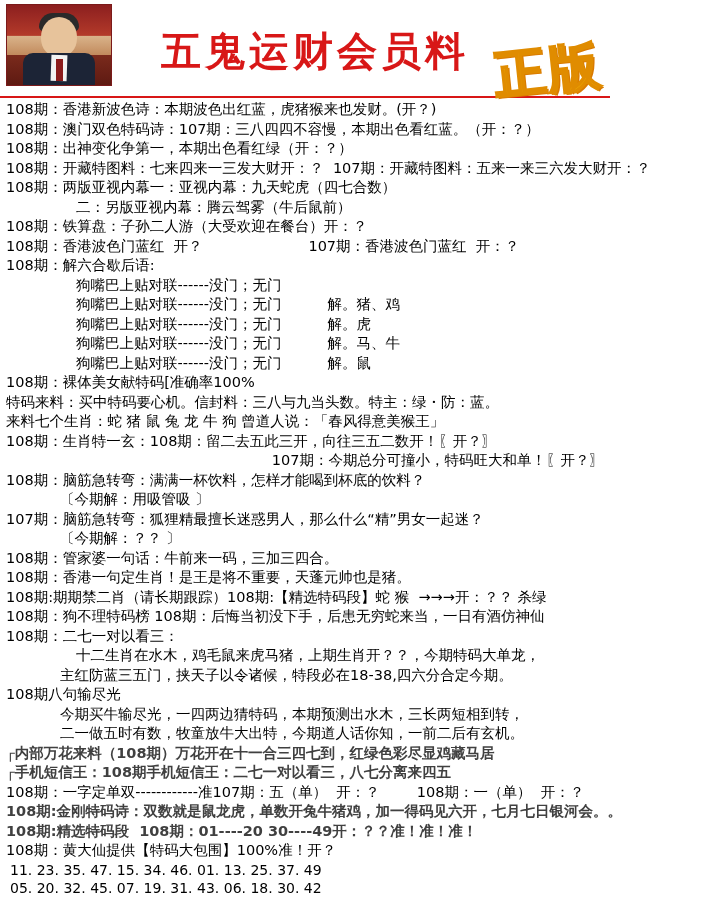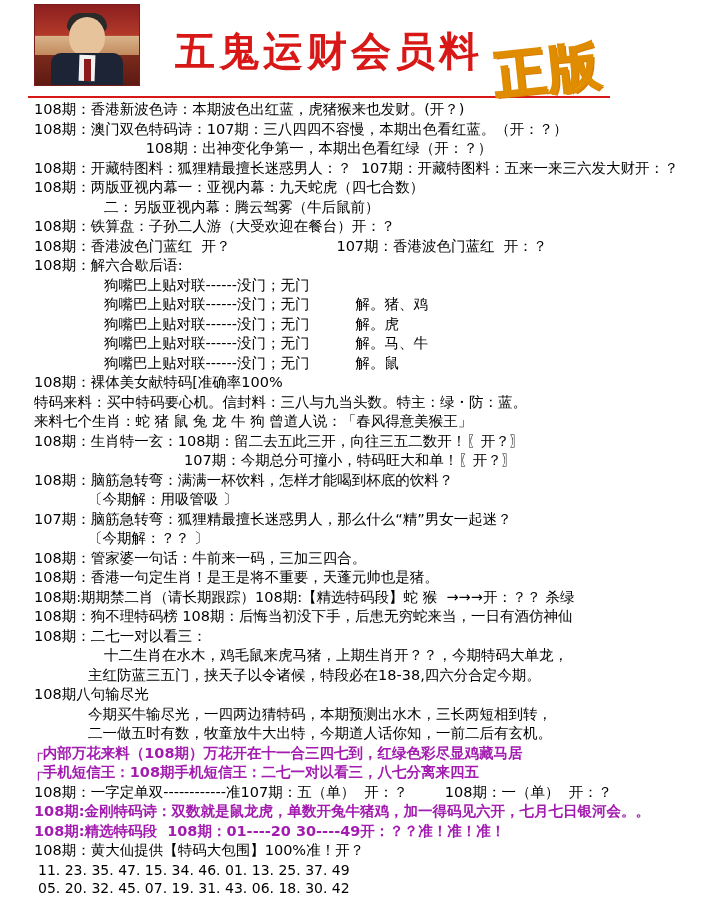--- a/index.html
+++ b/index.html
@@ -12,21 +12,20 @@
     height: 911px;
     font-family: "Liberation Sans", sans-serif;
     color: #000;
     overflow: hidden;
   }
   .page {
     position: relative;
     width: 610px;
     height: 911px;
     box-sizing: border-box;
-    padding-left: 28px;
   }
   
   .header {
     position: relative;
     height: 92px;
   }
   .portrait {
     position: absolute;
     left: 6px;
     top: 4px;
@@ -114,26 +113,26 @@
   
   .content {
     padding: 0 6px;
     font-size: 14.5px;
     line-height: 19.5px;
   }
   .line {
     white-space: pre;
     font-family: "DejaVu Sans", "Liberation Sans", sans-serif;
   }
-  .line.c { text-align: center; }
+  .line.c { }
   .line.indent1 { padding-left: 70px; }
-  .line.indent3 { padding-left: 150px; }
+  .line.indent3 { padding-left: 150px; text-align: right; }
   .line.indent4 { padding-left: 54px; }
   .line.bold { font-weight: bold; }
-  .red { color: #a21caf; }
+  .red { color: #404040; }
   .nums {
     font-size: 14px;
     line-height: 18px;
     padding-left: 4px;
     font-family: "DejaVu Sans", "Liberation Sans", sans-serif;
   }
 </style>
 </head>
 <body>
 
@@ -151,21 +150,21 @@
     <div class="stamp">正版</div>
   </div>
 
   <div class="rule"></div>
 
   <div class="content">
     <div id="lines-host">
         <div class="line">108期：香港新波色诗：本期波色出红蓝，虎猪猴来也发财。(开？)</div>
         <div class="line">108期：澳门双色特码诗：107期：三八四四不容慢，本期出色看红蓝。（开：？）</div>
         <div class="line c">108期：出神变化争第一，本期出色看红绿（开：？）</div>
-        <div class="line">108期：开藏特图料：狐狸精最擅长迷惑男人：？  107期：开藏特图料：五来一来三六发大财开：？</div>
+        <div class="line">108期：开藏特图料：七来四来一三发大财开：？  107期：开藏特图料：五来一来三六发大财开：？</div>
         <div class="line">108期：两版亚视内幕一：亚视内幕：九天蛇虎（四七合数）</div>
         <div class="line indent1">二：另版亚视内幕：腾云驾雾（牛后鼠前）</div>
         <div class="line">108期：铁算盘：子孙二人游（大受欢迎在餐台）开：？</div>
         <div class="line">108期：香港波色门蓝红  开？                       107期：香港波色门蓝红  开：？</div>
         <div class="line">108期：解六合歇后语:</div>
         <div class="line indent1">狗嘴巴上贴对联------没门；无门</div>
         <div class="line indent1">狗嘴巴上贴对联------没门；无门          解。猪、鸡</div>
         <div class="line indent1">狗嘴巴上贴对联------没门；无门          解。虎</div>
         <div class="line indent1">狗嘴巴上贴对联------没门；无门          解。马、牛</div>
         <div class="line indent1">狗嘴巴上贴对联------没门；无门          解。鼠</div>

